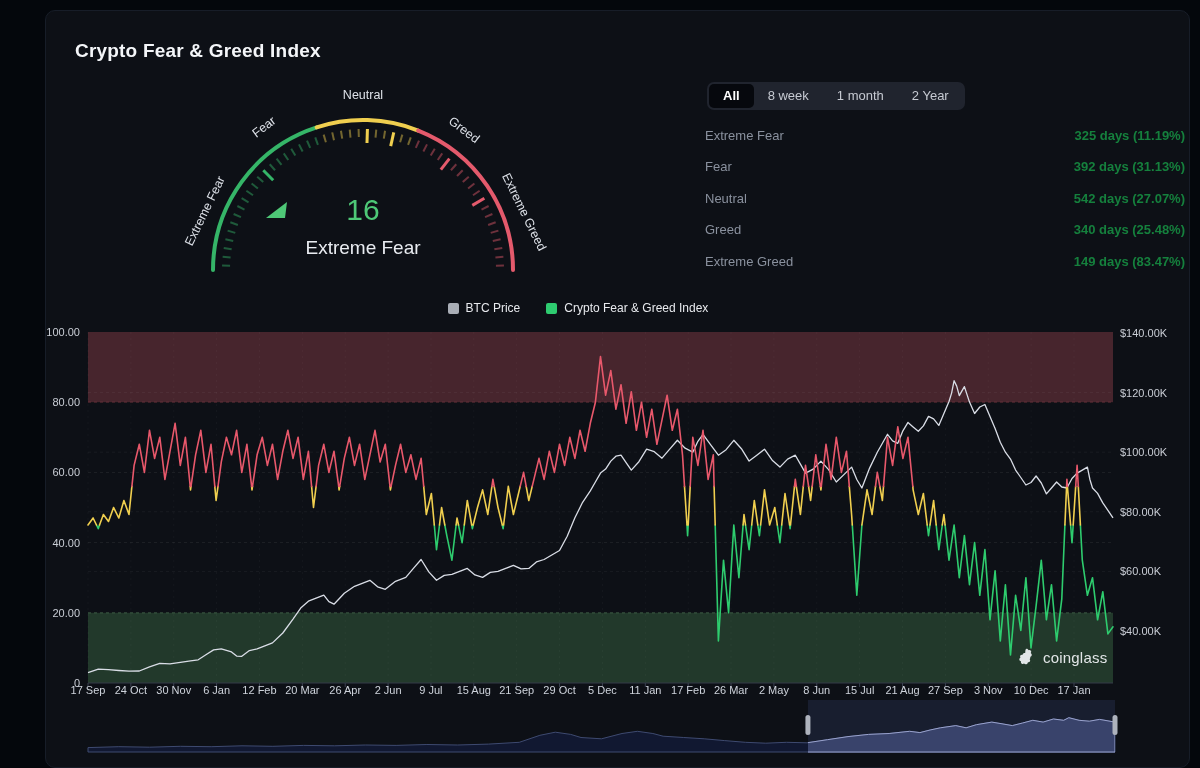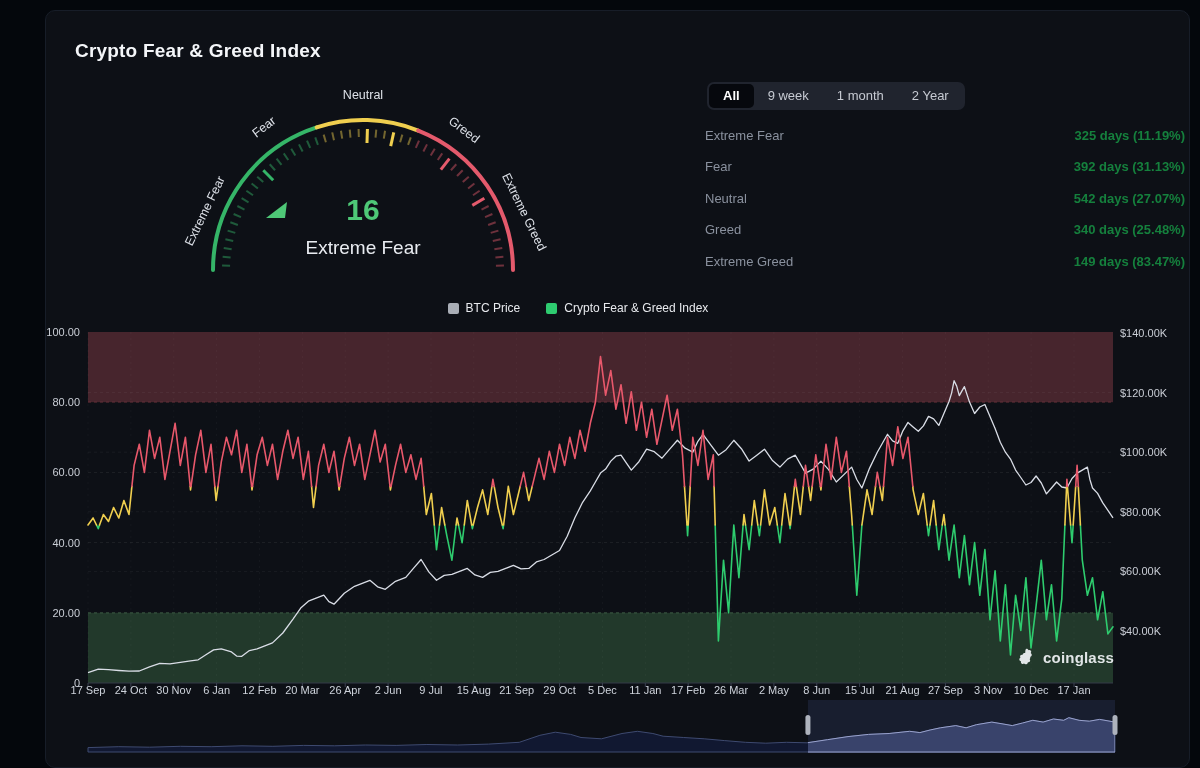--- a/index.html
+++ b/index.html
@@ -3,21 +3,21 @@
 <meta charset="utf-8">
 <style>
   html,body{margin:0;padding:0;background:#04070c;width:1200px;height:768px;overflow:hidden;
     font-family:"Liberation Sans",sans-serif;-webkit-font-smoothing:antialiased;}
   .card{position:absolute;left:45px;top:10px;width:1145px;height:758px;background:#0d1016;
     border:1px solid #171d28;border-radius:10px;box-sizing:border-box;}
   .page-title{position:absolute;left:75px;top:40px;font-size:19px;font-weight:800;color:#f4f6f9;letter-spacing:.2px;}
   
   #gauge-svg{position:absolute;left:180px;top:85px;width:370px;height:200px;}
   .gauge-label{position:absolute;color:#dde1e8;font-size:12.5px;white-space:nowrap;transform:translate(-50%,-50%);}
-  .gauge-value{position:absolute;left:283px;top:193px;width:160px;text-align:center;font-size:30px;font-weight:700;color:#4ec877;}
+  .gauge-value{position:absolute;left:283px;top:193px;width:160px;text-align:center;font-size:30px;font-weight:400;color:#4ec877;}
   .gauge-class{position:absolute;left:263px;top:237px;width:200px;text-align:center;font-size:19px;color:#e9ecf1;}
   
   .tabs{position:absolute;left:707px;top:82px;display:inline-flex;align-items:center;background:#20242e;
     border-radius:7px;padding:2px;height:28px;box-sizing:border-box;}
   .tab{border:none;background:transparent;color:#c6cad2;font-size:13px;font-family:inherit;
     padding:4px 14px;border-radius:5px;cursor:pointer;line-height:16px;}
   .tab.active{background:#06080d;color:#ffffff;font-weight:600;}
   
   .stats{position:absolute;left:705px;top:124px;width:480px;}
   .stat-row{display:flex;justify-content:space-between;align-items:center;height:22px;margin-bottom:9.5px;}
@@ -26,21 +26,21 @@
   
   .legend{position:absolute;left:0;top:301px;width:1156px;display:flex;justify-content:center;gap:26px;}
   .legend-item{display:flex;align-items:center;gap:7px;cursor:pointer;}
   .legend-swatch{width:11px;height:11px;border-radius:2px;}
   .legend-text{color:#e8eaee;font-size:12px;}
   
   #main-chart{position:absolute;left:0;top:318px;width:1200px;height:382px;}
   #nav-chart{position:absolute;left:0;top:698px;width:1200px;height:60px;}
   
   .watermark{position:absolute;left:1016px;top:647px;display:flex;align-items:center;gap:6px;opacity:.92;}
-  .watermark-text{color:#f2f4f7;font-size:15px;font-weight:700;letter-spacing:.2px;}
+  .watermark-text{color:#f2f4f7;font-size:15px;font-weight:400;letter-spacing:.2px;}
   svg text{font-family:"Liberation Sans",sans-serif;}
 </style>
 </head>
 <body>
 
 <div class="card"></div>
 
 <div class="page-title">Crypto Fear &amp; Greed Index</div>
 
 <svg id="gauge-svg" viewBox="0 0 370 200">
@@ -104,21 +104,21 @@
 <div class="gauge-label" style="left:205px;top:211px;transform:translate(-50%,-50%) rotate(-64deg);">Extreme Fear</div>
 <div class="gauge-label" style="left:264px;top:127px;transform:translate(-50%,-50%) rotate(-37deg);">Fear</div>
 <div class="gauge-label" style="left:363px;top:95px;">Neutral</div>
 <div class="gauge-label" style="left:464px;top:130px;transform:translate(-50%,-50%) rotate(37deg);">Greed</div>
 <div class="gauge-label" style="left:524px;top:212px;transform:translate(-50%,-50%) rotate(64deg);">Extreme Greed</div>
 <div class="gauge-value">16</div>
 <div class="gauge-class">Extreme Fear</div>
 
 <div class="tabs">
   <button class="tab active">All</button>
-  <button class="tab">9 week</button>
+  <button class="tab">8 week</button>
   <button class="tab">1 month</button>
   <button class="tab">2 Year</button>
 </div>
 
 <div class="stats">
   <div class="stat-row">
     <span class="stat-label">Extreme Fear</span>
     <span class="stat-value">325 days (11.19%)</span>
   </div>
   <div class="stat-row">

